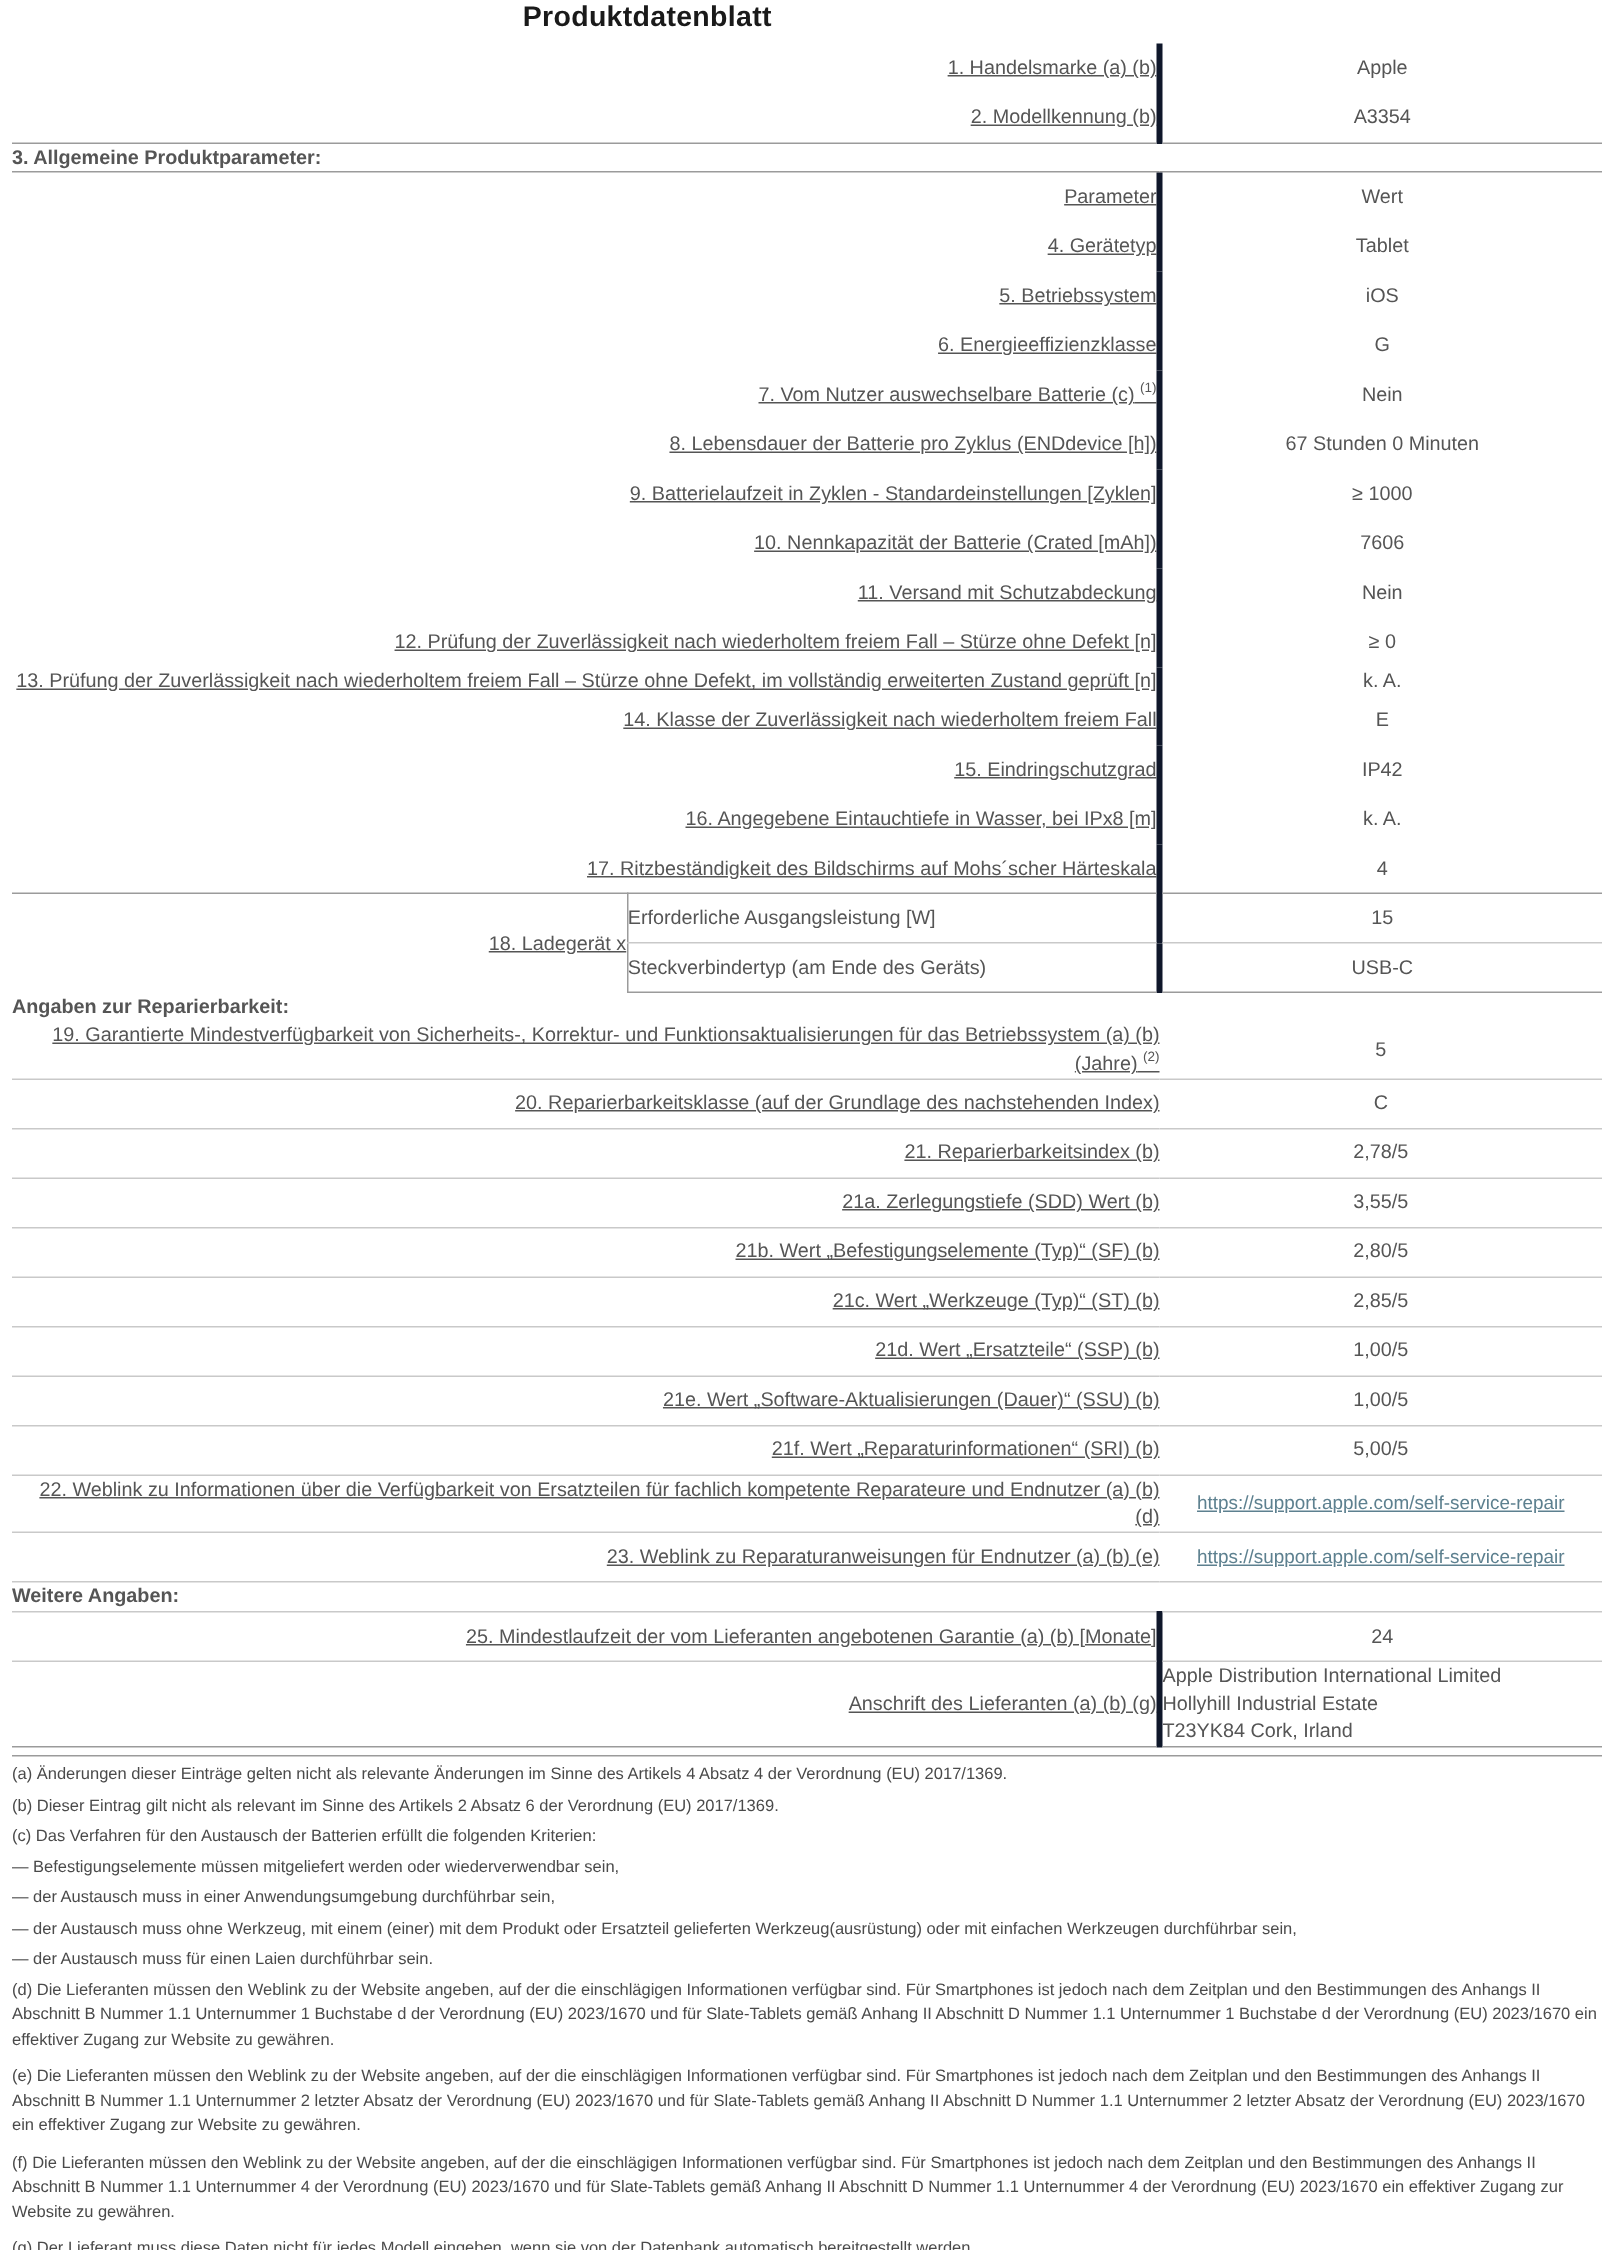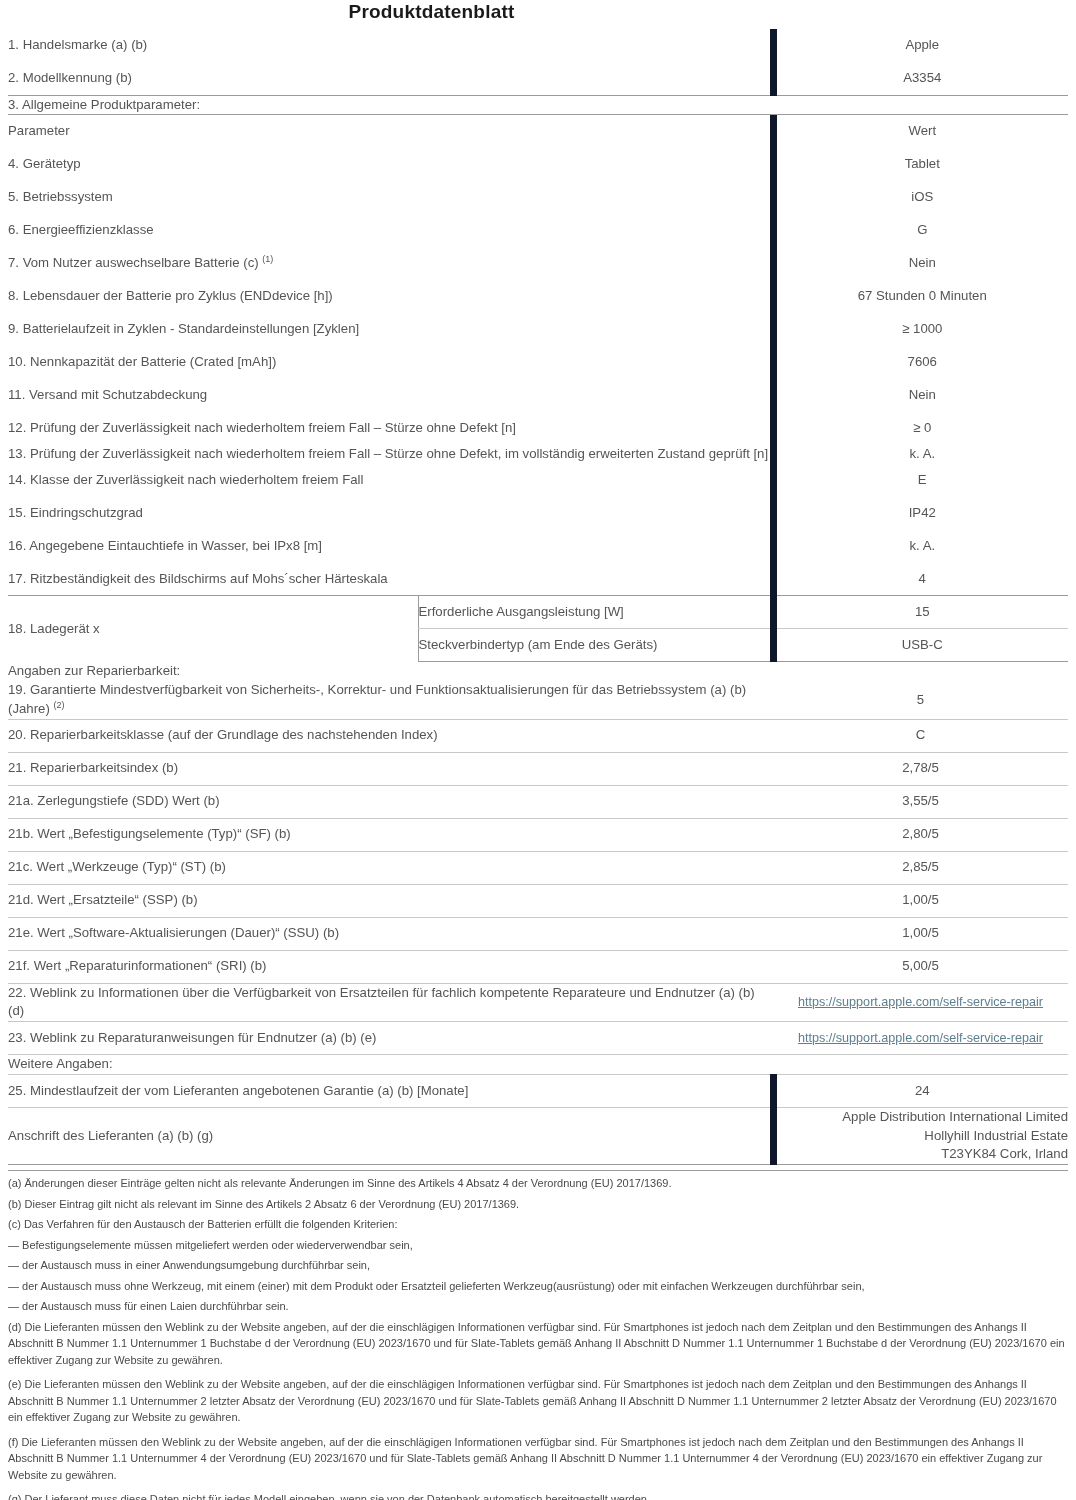--- a/index.html
+++ b/index.html
@@ -36,32 +36,32 @@
     line-height: 1.42;
     color: #555555;
     padding: 0;
   }
 
   
   col.c-label { width: 410px; }
   col.c-sub   { width: 355px; }
   col.c-val   { width: 295px; }
 
-  .lbl  { padding: 8px 10px 8px 2px; text-align: left; }
+  .lbl  { padding: 8px 10px 8px 2px; text-align: right; text-decoration: underline; }
   .sub  { padding: 8px 10px 8px 10px; text-align: left; }
   .val  { padding: 8px 6px 8px 6px; text-align: center; }
   .rule-bot   { border-bottom: 1px solid #9b9b9b; }
   .rule-thin  { border-bottom: 1px solid #c9c9c9; }
 
   
-  .vdiv { border-left: 7px solid #0f172a; }
+  .vdiv { border-left: 4px solid #0f172a; }
   .vdiv-sub { border-left: 1px solid #9b9b9b; }
 
   .section-head {
-    font-weight: normal;
+    font-weight: bold;
     color: #1a1a1a;
     padding: 9px 10px 9px 2px;
     font-size: 13.4px;
     margin-top: 44px;
   }
 
   .tall   { height: 33px; }
   .two-line { }
 
   sup.fn {
@@ -71,21 +71,21 @@
   }
 
   a.weblink, .weblink {
     color: #5d808f;
     text-decoration: underline;
     font-size: 12.6px;
     word-break: break-all;
   }
 
   .addr {
-    text-align: right;
+    text-align: left;
     padding: 7px 6px 7px 9px;
     line-height: 1.5;
     white-space: pre-line;
     font-size: 13.2px;
   }
 
   
   .notes {
     width: 1060px;
     margin-top: 5px;

